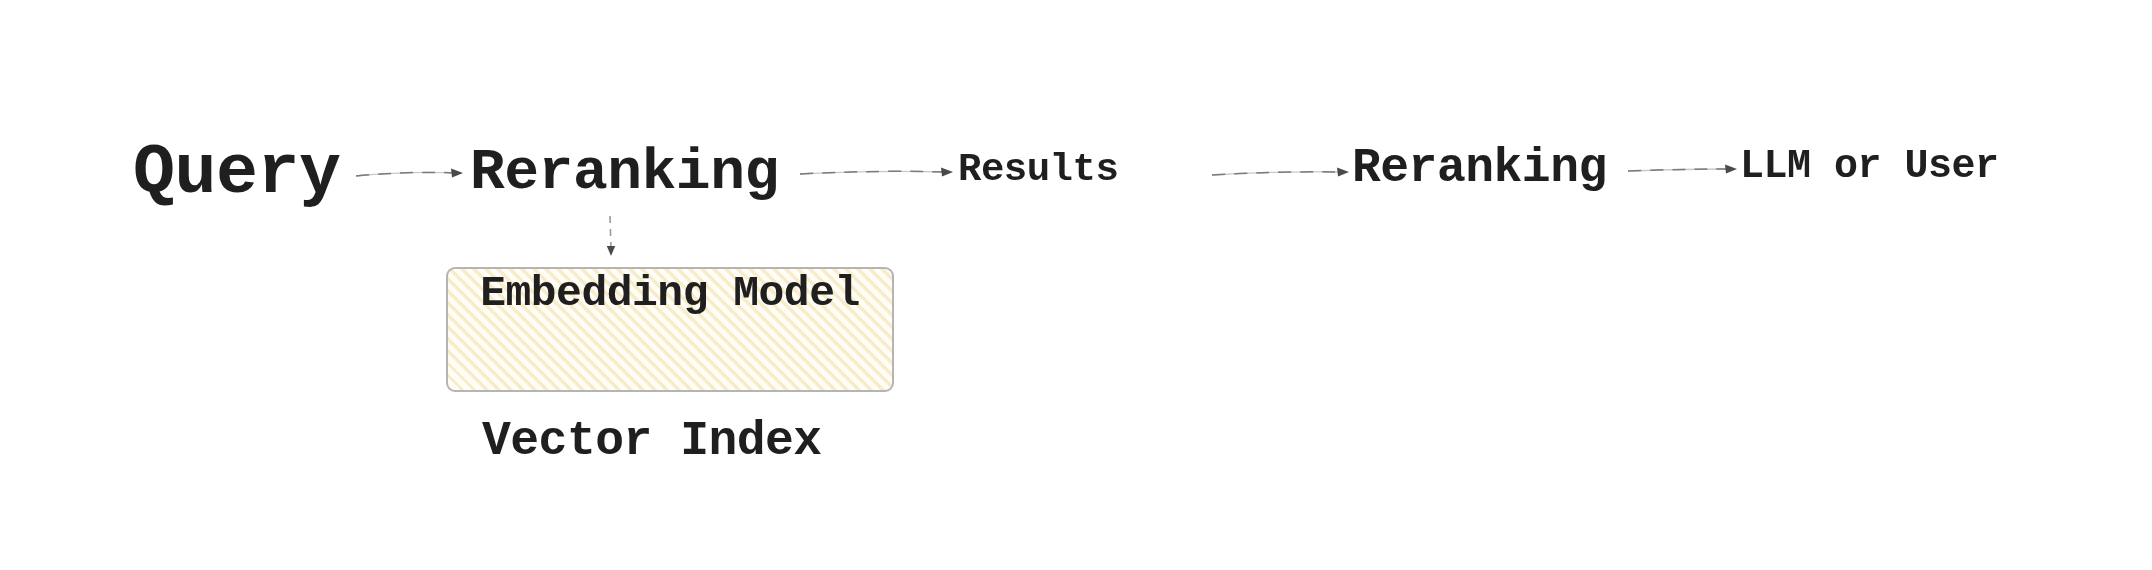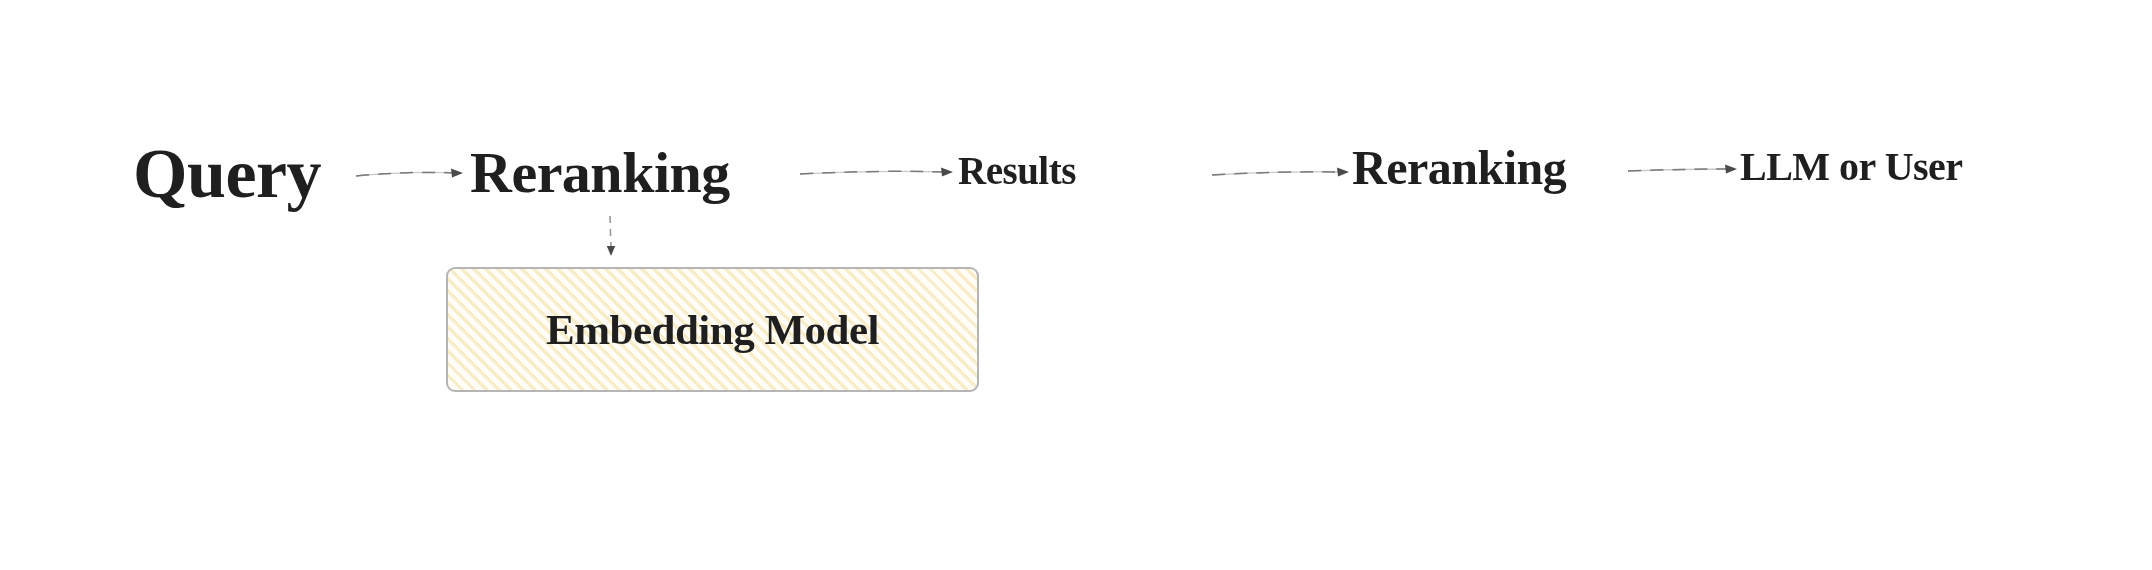--- a/index.html
+++ b/index.html
@@ -12,21 +12,21 @@
     --box-fill: #fffdf5;
     --box-stripe: #f7edca;
   }
   html,body{margin:0;padding:0;background:var(--bg);}
   .canvas{
     position:relative;
     width:2152px;
     height:570px;
     background:var(--bg);
     overflow:hidden;
-    font-family:Liberation Serif, serif;
+    font-family:Liberation Mono, monospace;
     color:var(--text);
   }
   .connectors{
     position:absolute;
     left:0;top:0;width:2152px;height:570px;
     pointer-events:none;
   }
   .node{
     position:absolute;
     white-space:nowrap;
@@ -36,34 +36,33 @@
     letter-spacing:-0.5px;
   }
   .node-query     {left:133px; top:174px; font-size:70px;}
   .node-retriever {left:470px; top:173px; font-size:58px;}
   .node-results   {left:958px; top:170px; font-size:39px;}
   .node-reranking {left:1352px;top:168px; font-size:48px;}
   .node-llm       {left:1740px;top:167px; font-size:40px;}
   .embed-box{
     position:absolute;
     left:446px; top:267px;
-    width:533px; height:125px;
+    width:448px; height:125px;
     box-sizing:border-box;
     border:2px solid var(--box-border);
     border-radius:9px;
     background-color:var(--box-fill);
     background-image:repeating-linear-gradient(
       45deg,
       var(--box-stripe) 0px,
       var(--box-stripe) 3.5px,
       rgba(255,255,255,0) 3.5px,
       rgba(255,255,255,0) 8.5px
     );
     display:flex;
-    align-items:center;
     justify-content:center;
   }
   .embed-label{
     font-size:43px;
     font-weight:700;
     letter-spacing:-0.5px;
     white-space:nowrap;
   }
   .node-vector{left:482px; top:441px; font-size:48px;}
   .base-stroke{fill:none;stroke:var(--line-base);stroke-width:1.3;}
@@ -115,14 +114,15 @@
   <div class="node node-results">Results</div>
 
   <div class="node node-llm">LLM or User</div>
 
   <div class="node node-reranking">Reranking</div>
 
   <div class="embed-box">
     <span class="embed-label">Embedding Model</span>
   </div>
 
+  <div class="node node-vector">Vector Index</div>
 
 </div>
 
 </body></html>

